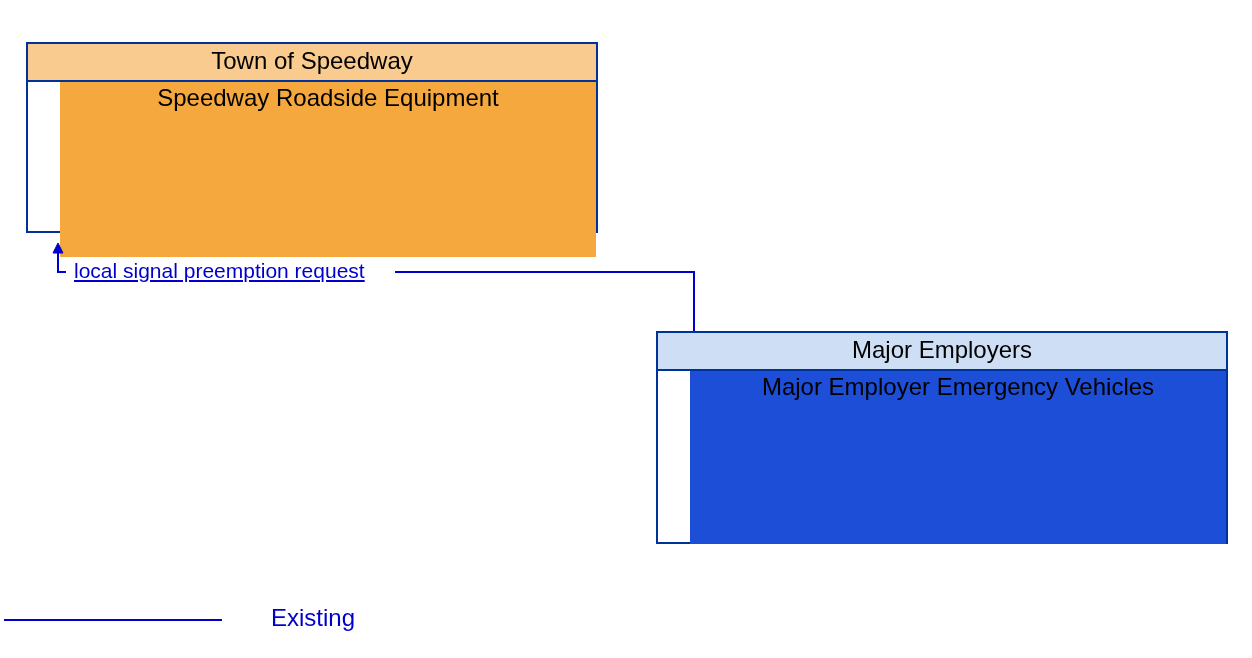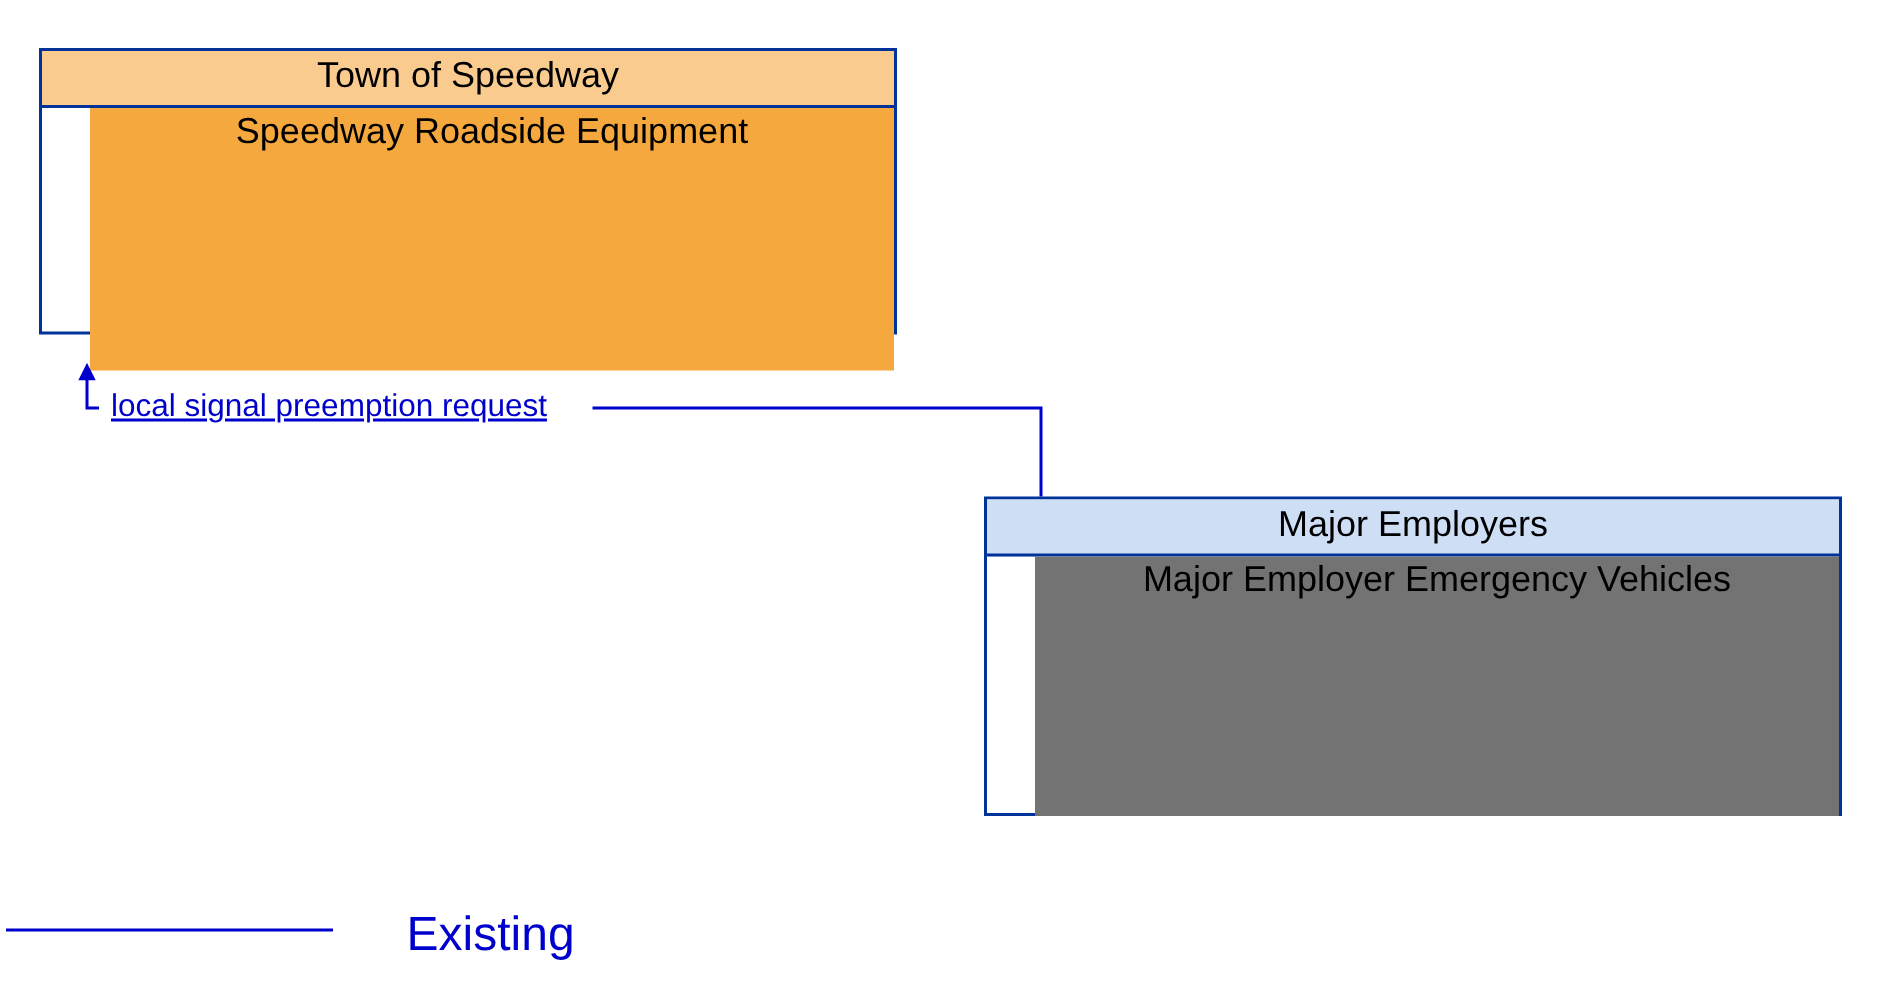--- a/index.html
+++ b/index.html
@@ -47,37 +47,37 @@
     color: #0000cc;
     white-space: nowrap;
   }
   .legend-line {
     position: absolute;
     height: 0;
     border-top: 2px solid #0000cc;
   }
   .legend-label {
     position: absolute;
-    font-size: 32px;
+    font-size: 24px;
     color: #0000cc;
   }
 </style>
 </head>
 <body>
 
 <div class="canvas">
 
-  <div class="node" style="left: 26px; top: 32px; width: 572px; height: 191px; border-color: rgb(0, 51, 153);">
+  <div class="node" style="left: 26px; top: 42px; width: 572px; height: 191px; border-color: rgb(0, 51, 153);">
     <div class="node-header" style="background: rgb(249, 203, 143); border-bottom-color: rgb(0, 51, 153);">Town of Speedway</div>
     <div class="node-body" style="height: 173px; background: rgb(245, 168, 62);">Speedway Roadside Equipment</div>
   </div>
 
   <div class="node" style="left: 656px; top: 331px; width: 572px; height: 213px; border-color: rgb(0, 51, 153);">
     <div class="node-header" style="background: rgb(206, 223, 245); border-bottom-color: rgb(0, 51, 153);">Major Employers</div>
-    <div class="node-body" style="height: 171px; background: #737373;">Major Employer Emergency Vehicles</div>
+    <div class="node-body" style="height: 171px; background: #1d4ed8;">Major Employer Emergency Vehicles</div>
   </div>
 
   <svg class="connector">
     <defs>
       <marker id="arrowhead" markerWidth="12" markerHeight="12" refX="6" refY="6" orient="auto" markerUnits="userSpaceOnUse">
         <path d="M1,1 L11,6 L1,11 Z" fill="#0000cc" stroke="#0000cc"></path>
       </marker>
     </defs>
 
     <path d="M 694 331 L 694 272 L 395 272" fill="none" stroke="#0000cc" stroke-width="2"></path>

